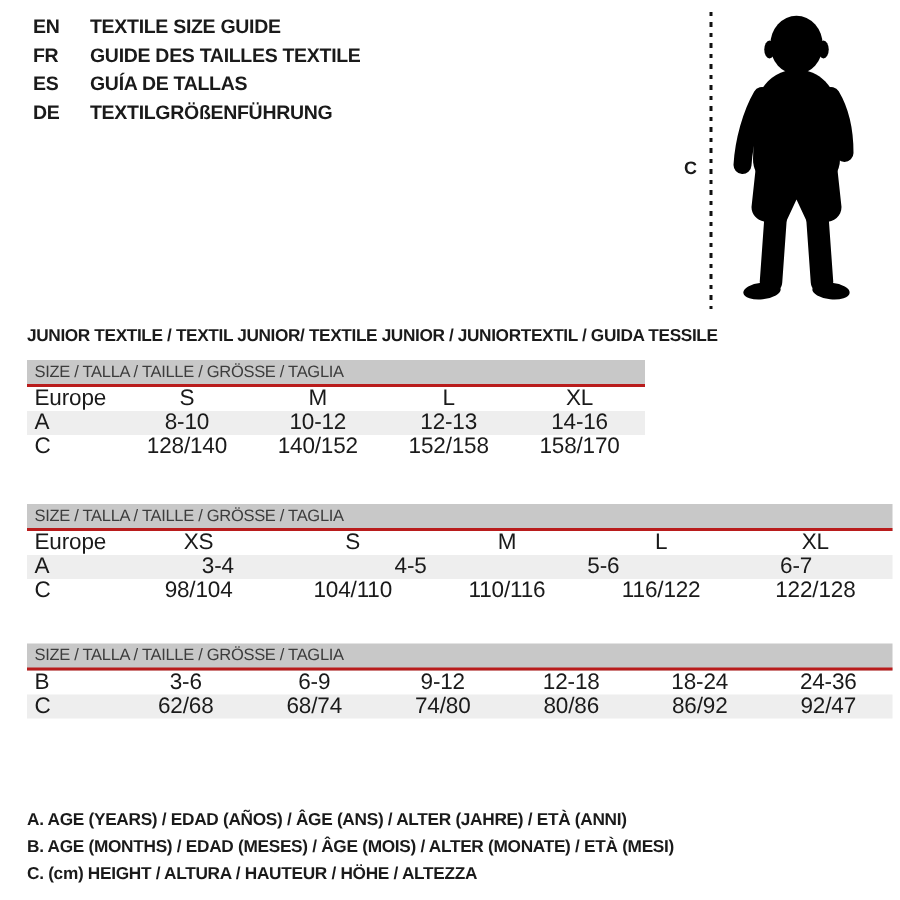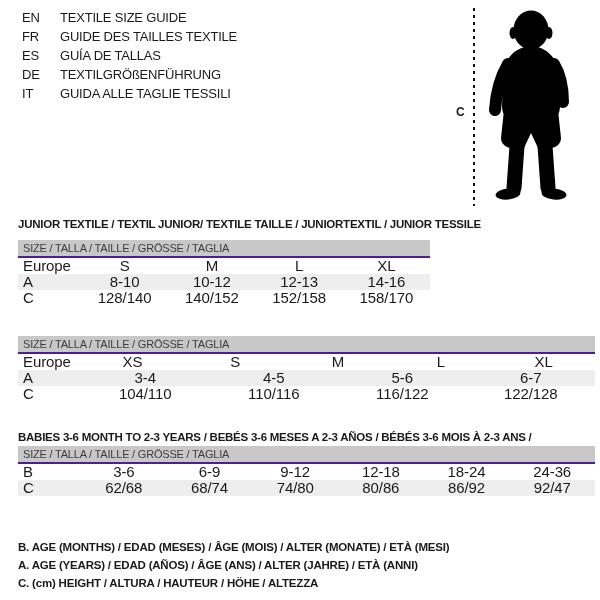--- a/index.html
+++ b/index.html
@@ -6,40 +6,40 @@
   body{
     width:600px;height:600px;position:relative;overflow:hidden;
     background:#ffffff;color:#1a1a1a;
     font-family:"Liberation Sans", sans-serif;
     -webkit-font-smoothing:antialiased;
   }
   .abs{position:absolute;}
 
   
   #lang-list{left:22px;top:8px;}
-  .lang-row{height:19px;line-height:19px;font-weight:normal;font-size:13px;letter-spacing:-0.2px;white-space:nowrap;}
+  .lang-row{height:19px;line-height:19px;font-weight:bold;font-size:13px;letter-spacing:-0.2px;white-space:nowrap;}
   .lang-code{display:inline-block;width:38px;}
 
   
   #dash-line{left:473px;top:8px;width:2px;height:198px;
     background:repeating-linear-gradient(to bottom,#111 0 3px,transparent 3px 7px);}
   #c-label{left:456px;top:105px;font-weight:bold;font-size:12px;}
   #baby-svg{left:484px;top:6px;width:92px;height:198px;}
 
   
   .section{left:18px;}
   #sec1{top:217px;width:412px;}
   #sec2{top:320px;width:577px;}
   #sec3{top:429px;width:577px;}
   .sec-title{font-weight:bold;font-size:11.5px;letter-spacing:-0.25px;line-height:14px;white-space:nowrap;}
   #sec3 .sec-title{line-height:17px;}
   .subscript{vertical-align:sub;font-size:8px;letter-spacing:0;}
   .size-bar{
     margin-top:9px;height:18px;box-sizing:border-box;line-height:16px;
-    background:#c8c8c8;border-bottom:2px solid #4c1d95;
+    background:#c8c8c8;border-bottom:2px solid #b91c1c;
     color:#3c3c3c;font-size:11px;letter-spacing:-0.2px;padding-left:5px;
   }
   #sec2 .size-bar{margin-top:16px;}
   #sec3 .size-bar{margin-top:0;}
   .trow{display:flex;height:16px;line-height:16px;font-size:15px;letter-spacing:-0.1px;}
   .rows .trow:nth-child(2){background:#eeeeee;}
   .tcell{flex:1;text-align:center;}
   .tcell.first{flex:0 0 58px;text-align:left;padding-left:5px;}
 
   
@@ -55,23 +55,20 @@
   </div>
   <div class="lang-row">
     <span class="lang-code">FR</span><span>GUIDE DES TAILLES TEXTILE</span>
   </div>
   <div class="lang-row">
     <span class="lang-code">ES</span><span>GUÍA DE TALLAS</span>
   </div>
   <div class="lang-row">
     <span class="lang-code">DE</span><span>TEXTILGRÖßENFÜHRUNG</span>
   </div>
-  <div class="lang-row">
-    <span class="lang-code">IT</span><span>GUIDA ALLE TAGLIE TESSILI</span>
-  </div>
 </div>
 
 <div class="abs" id="c-label">C</div>
 <div class="abs" id="dash-line"></div>
 <svg class="abs" id="baby-svg" viewBox="0 0 92 198" xmlns="http://www.w3.org/2000/svg">
   <g fill="#000000" stroke="none">
     <ellipse cx="47" cy="24" rx="17.5" ry="19.5"></ellipse>
     <ellipse cx="29" cy="27" rx="3.5" ry="6"></ellipse>
     <ellipse cx="65" cy="27" rx="3.5" ry="6"></ellipse>
     <path d="M47,40 C63,41 73,52 75,68 L76,100 C76,109 71,114 64,116 L30,116 C23,114 18,109 18,100 L19,68 C21,52 31,41 47,40 Z"></path>
@@ -79,21 +76,21 @@
     <path d="M70,58 C76,68 79,82 79,96" stroke="#000" stroke-width="12" fill="none" stroke-linecap="round"></path>
     <path d="M21,95 L73,95 L77,132 C77,138 72,142 66,142 L54,142 L47,127 L40,142 L28,142 C22,142 17,138 17,132 Z"></path>
     <path d="M33,140 L30,182" stroke="#000" stroke-width="15" fill="none" stroke-linecap="round"></path>
     <path d="M61,140 L64,182" stroke="#000" stroke-width="15" fill="none" stroke-linecap="round"></path>
     <ellipse cx="24" cy="188" rx="12.5" ry="5.5" transform="rotate(-6 24 188)"></ellipse>
     <ellipse cx="70" cy="188" rx="12.5" ry="5.5" transform="rotate(6 70 188)"></ellipse>
   </g>
 </svg>
 
 <div class="abs section" id="sec1">
-  <div class="sec-title">JUNIOR TEXTILE / TEXTIL JUNIOR/ TEXTILE TAILLE / JUNIORTEXTIL / JUNIOR TESSILE</div>
+  <div class="sec-title">JUNIOR TEXTILE / TEXTIL JUNIOR/ TEXTILE JUNIOR / JUNIORTEXTIL / GUIDA TESSILE</div>
   <div class="size-bar">SIZE / TALLA / TAILLE / GRÖSSE / TAGLIA</div>
   <div class="rows">
       <div class="trow">
         <div class="tcell first">Europe</div>
         <div class="tcell">S</div>
         <div class="tcell">M</div>
         <div class="tcell">L</div>
         <div class="tcell">XL</div>
       </div>
       <div class="trow">
@@ -126,31 +123,31 @@
       </div>
       <div class="trow">
         <div class="tcell first">A</div>
         <div class="tcell">3-4</div>
         <div class="tcell">4-5</div>
         <div class="tcell">5-6</div>
         <div class="tcell">6-7</div>
       </div>
       <div class="trow">
         <div class="tcell first">C</div>
+        <div class="tcell">98/104</div>
         <div class="tcell">104/110</div>
         <div class="tcell">110/116</div>
         <div class="tcell">116/122</div>
         <div class="tcell">122/128</div>
       </div>
     </div>
 </div>
 
 <div class="abs section" id="sec3">
   <div class="sec-title">
-    <div>BABIES 3-6 MONTH TO 2-3 YEARS / BEBÉS 3-6 MESES A 2-3 AÑOS / BÉBÉS 3-6 MOIS À 2-3 ANS /</div>
   </div>
   <div class="size-bar">SIZE / TALLA / TAILLE / GRÖSSE / TAGLIA</div>
   <div class="rows">
       <div class="trow">
         <div class="tcell first">B</div>
         <div class="tcell">3-6</div>
         <div class="tcell">6-9</div>
         <div class="tcell">9-12</div>
         <div class="tcell">12-18</div>
         <div class="tcell">18-24</div>
@@ -162,16 +159,16 @@
         <div class="tcell">68/74</div>
         <div class="tcell">74/80</div>
         <div class="tcell">80/86</div>
         <div class="tcell">86/92</div>
         <div class="tcell">92/47</div>
       </div>
     </div>
 </div>
 
 <div class="abs" id="notes">
+  <div class="note">A. AGE (YEARS) / EDAD (AÑOS) / ÂGE (ANS) / ALTER (JAHRE) / ETÀ (ANNI)</div>
   <div class="note">B. AGE (MONTHS) / EDAD (MESES) / ÂGE (MOIS) / ALTER (MONATE) / ETÀ (MESI)</div>
-  <div class="note">A. AGE (YEARS) / EDAD (AÑOS) / ÂGE (ANS) / ALTER (JAHRE) / ETÀ (ANNI)</div>
   <div class="note">C. (cm) HEIGHT / ALTURA / HAUTEUR / HÖHE / ALTEZZA</div>
 </div>
 
 </body></html>

